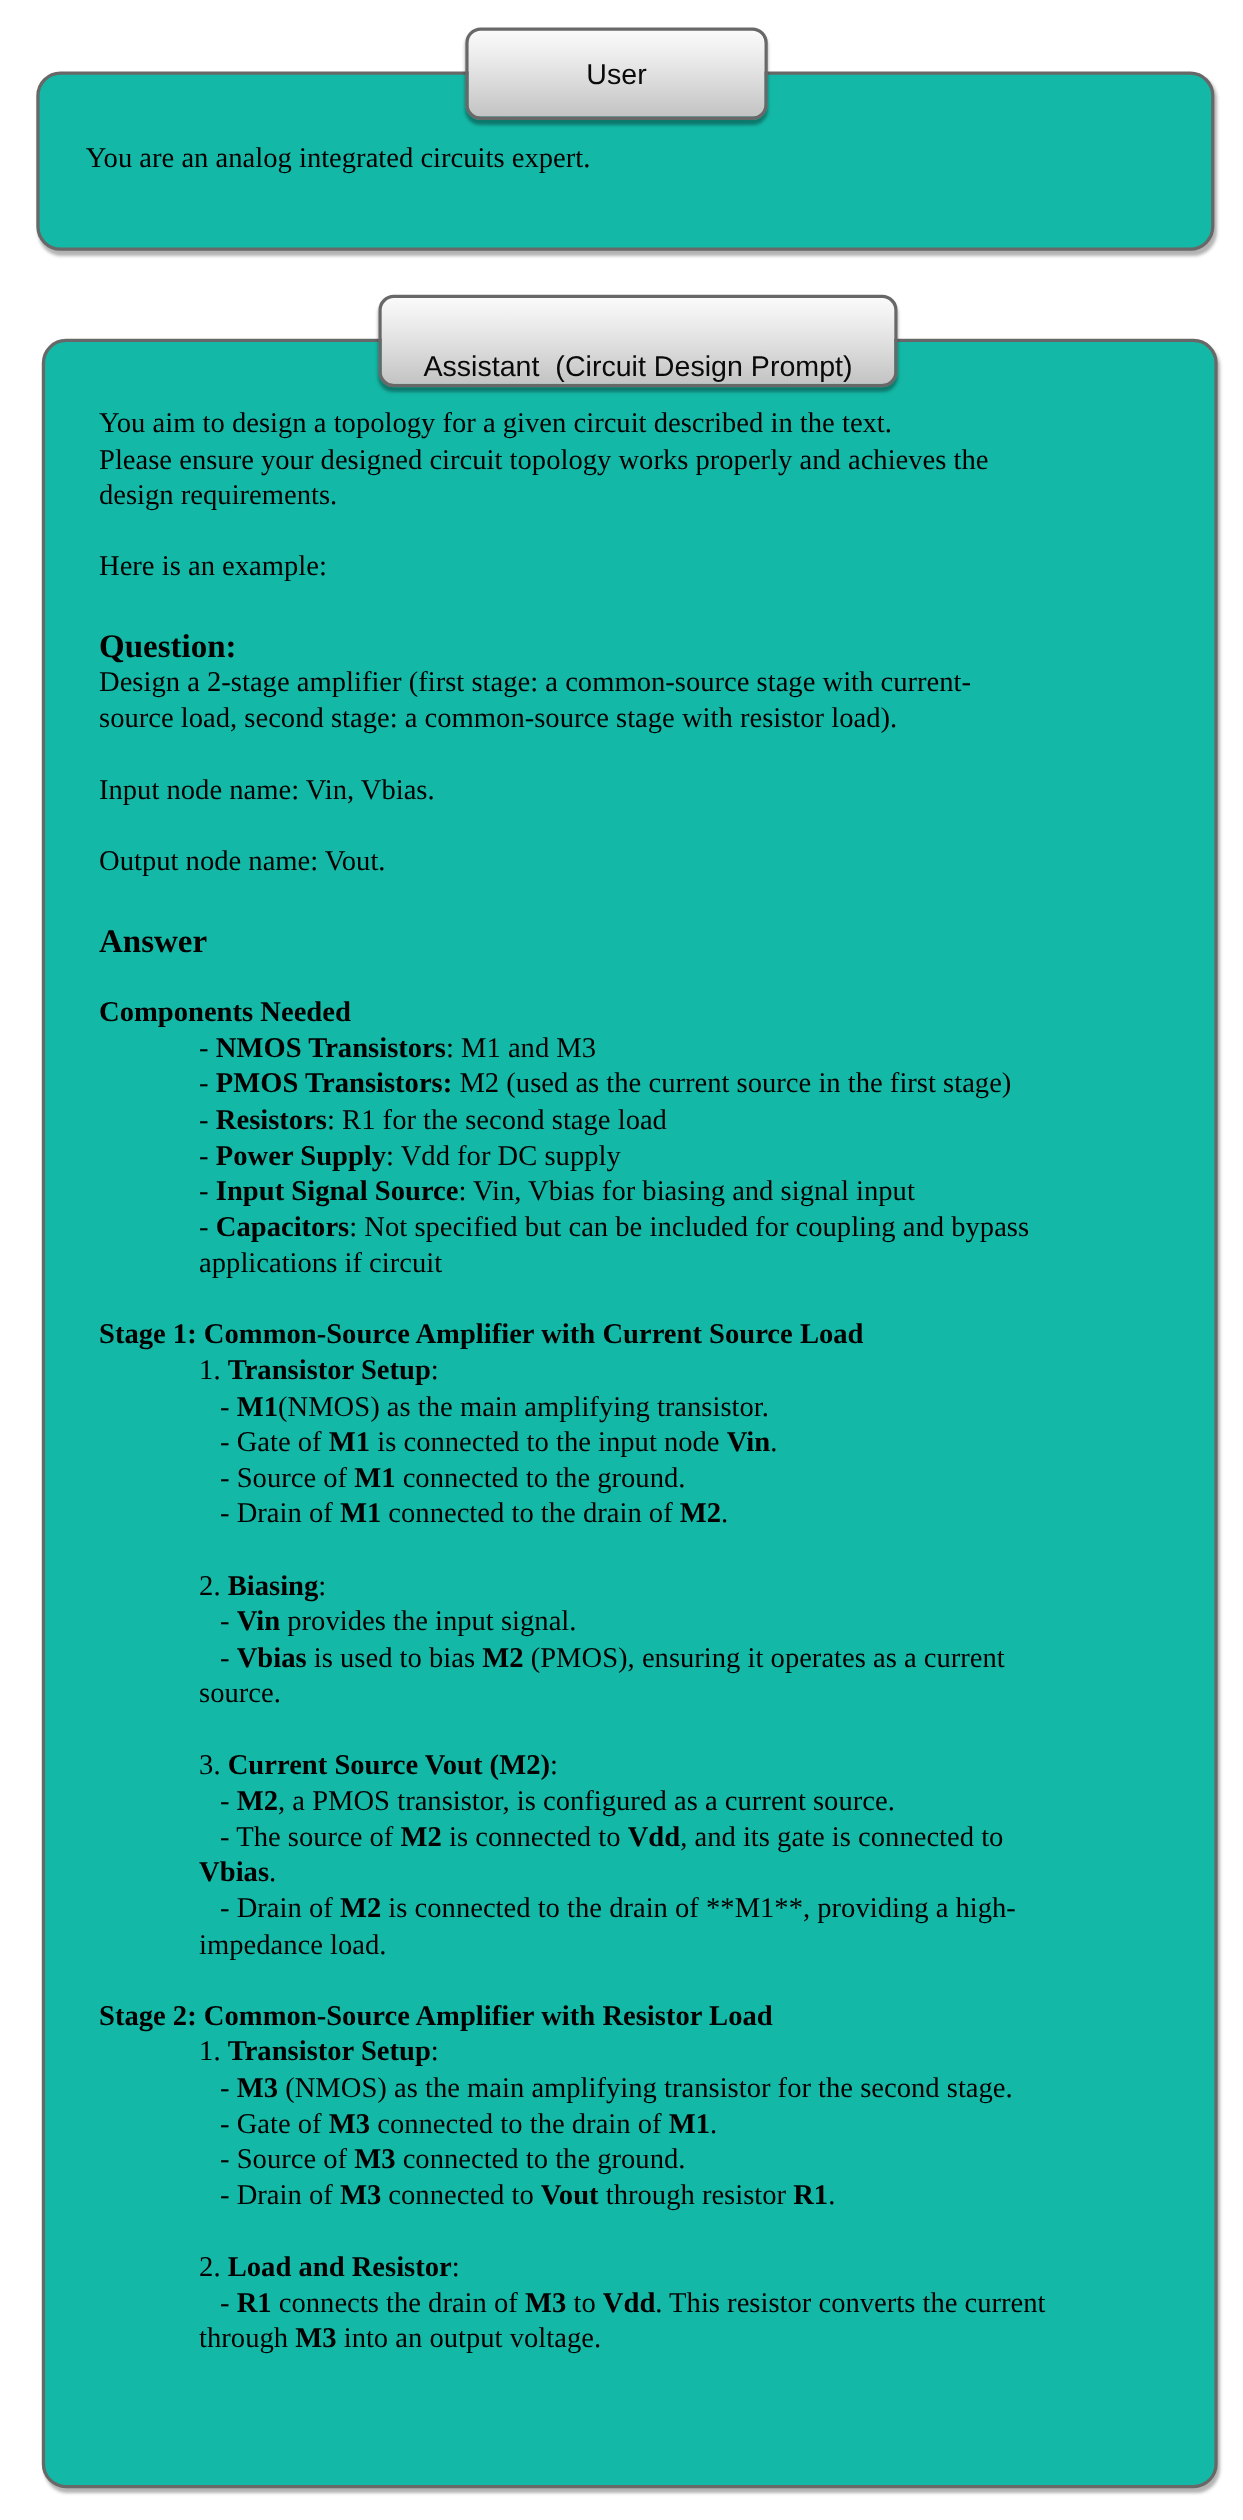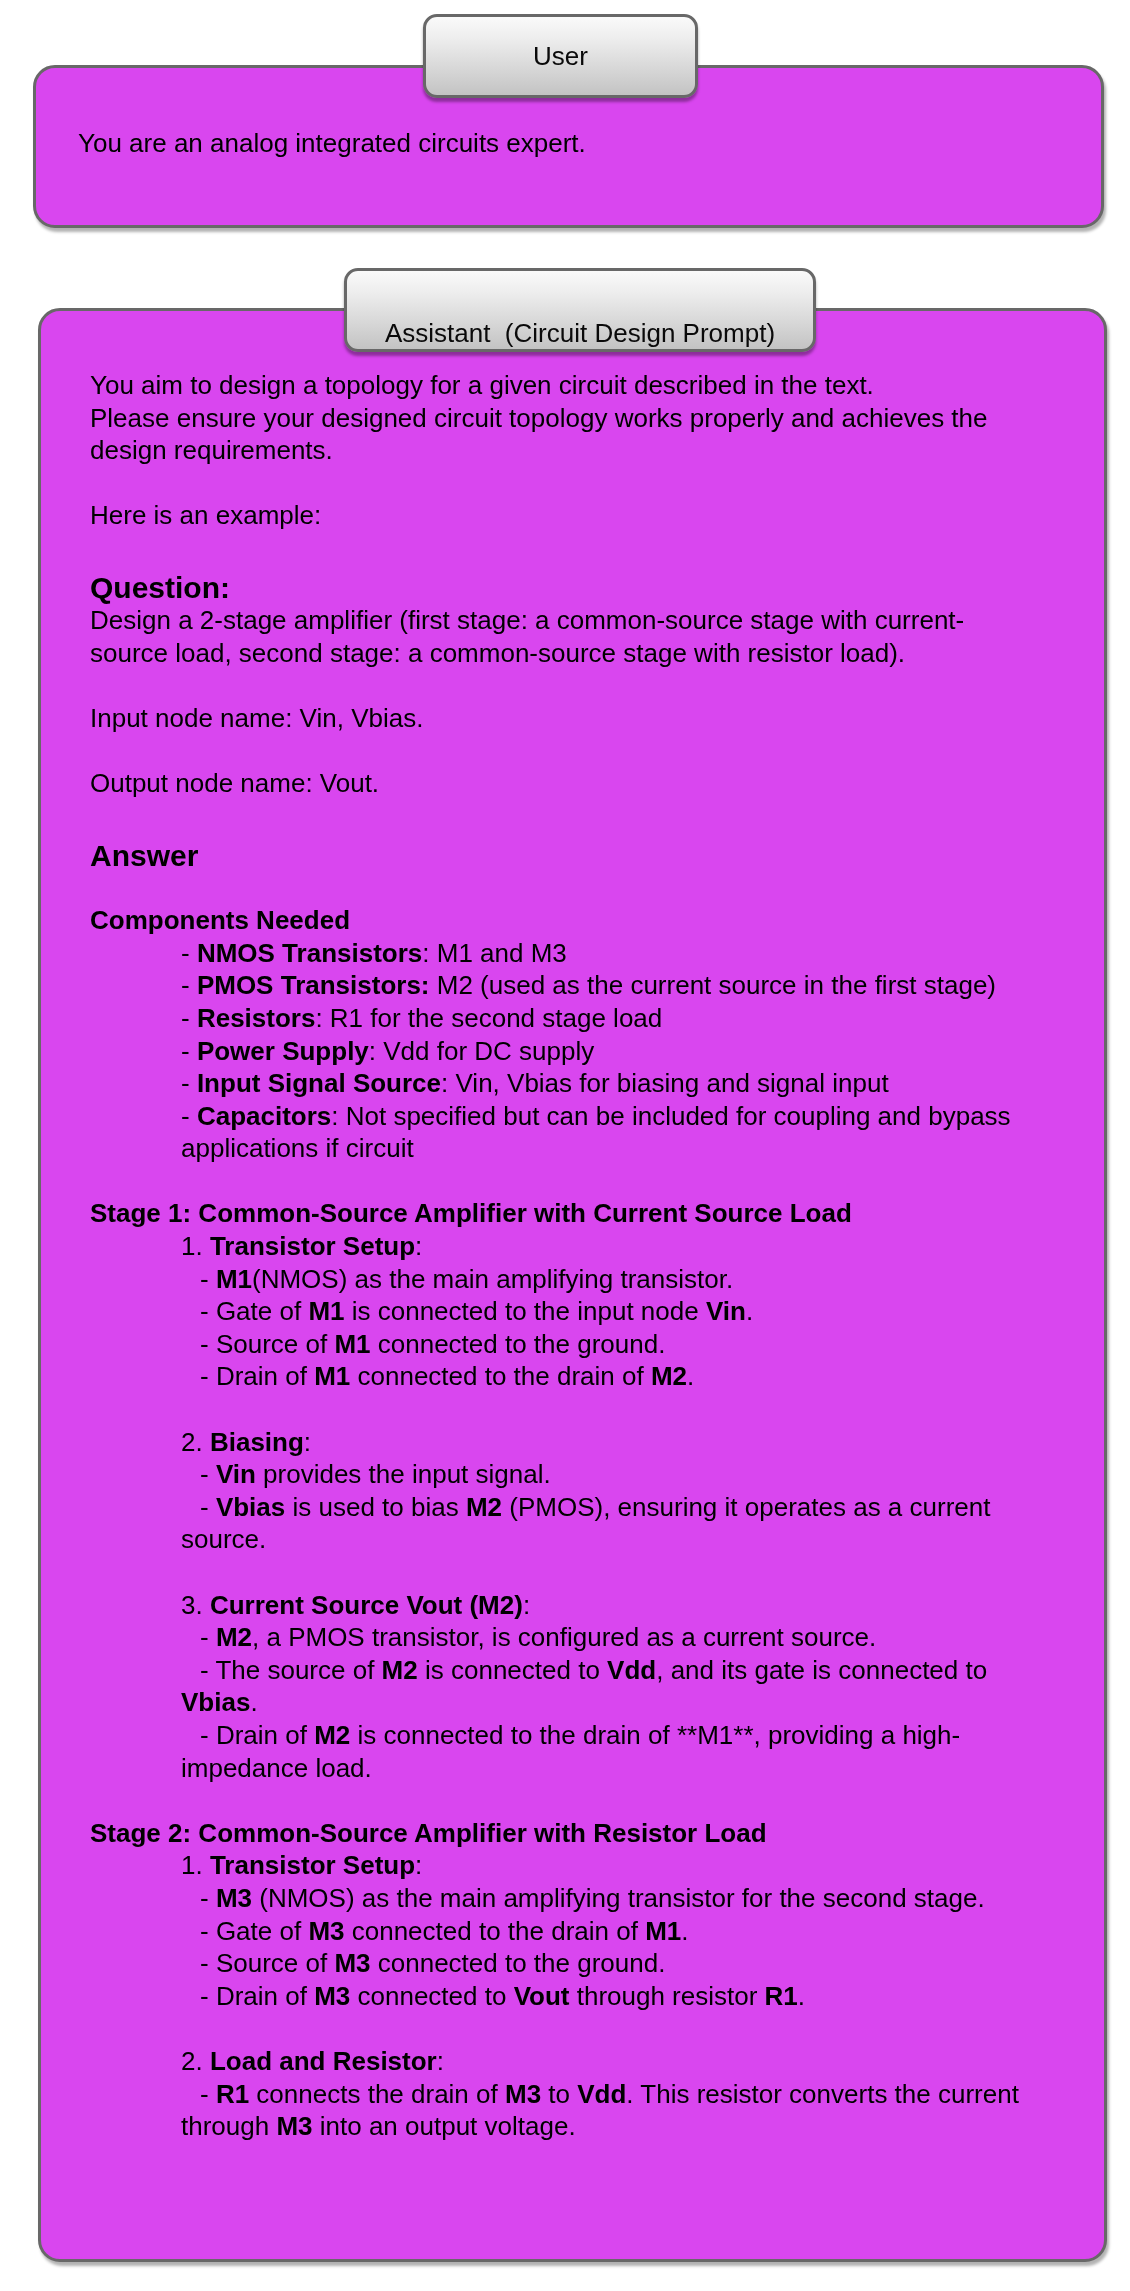--- a/index.html
+++ b/index.html
@@ -2,33 +2,34 @@
 <html><head>
 <meta charset="utf-8">
 <style>
   html,body{margin:0;padding:0;}
   body{
     width:1130px;height:2291px;position:relative;background:#ffffff;
     font-family:"Liberation Sans", sans-serif;color:#000;
     -webkit-font-smoothing:antialiased;
   }
   .panel{
-    position:absolute;background:#d946ef;border:3px solid #686868;
+    position:absolute;background:#14b8a6;border:3px solid #686868;
     border-radius:22px;box-sizing:border-box;
     box-shadow:2px 4px 3px rgba(0,0,0,0.30);
+    font-family:Liberation Serif, serif;
   }
   .tab{
     position:absolute;box-sizing:border-box;border:3px solid #686868;border-radius:14px;
     background:linear-gradient(180deg,#fafafa 0%,#ececec 30%,#d8d8d8 65%,#c3c3c3 100%);
     box-shadow:0 4px 3px rgba(0,0,0,0.35);
     display:flex;align-items:center;justify-content:center;z-index:5;
   }
   .tab-label{font-size:26px;color:#0a0a0a;white-space:pre;}
   #user-panel{left:33px;top:65px;width:1071px;height:163px;}
-  #user-tab{left:423px;top:14px;width:275px;height:84px;}
+  #user-tab{left:423px;top:25px;width:275px;height:84px;}
   #user-body{position:absolute;left:42px;top:59px;font-size:26px;line-height:33px;white-space:pre;}
   #assistant-panel{left:38px;top:308px;width:1069px;height:1954px;}
   #assistant-tab{left:344px;top:268px;width:472px;height:84px;align-items:flex-end;}
   #assistant-content{position:absolute;left:49px;top:58px;right:26px;}
   .line{height:32.6px;line-height:32.6px;font-size:26px;white-space:pre;}
   .line.blank{height:32.6px;}
   .line.h3{height:72px;line-height:32px;padding-top:40px;box-sizing:border-box;
            font-size:30px;font-weight:bold;}
   .line b{font-weight:bold;}
   .i0{padding-left:0;}

